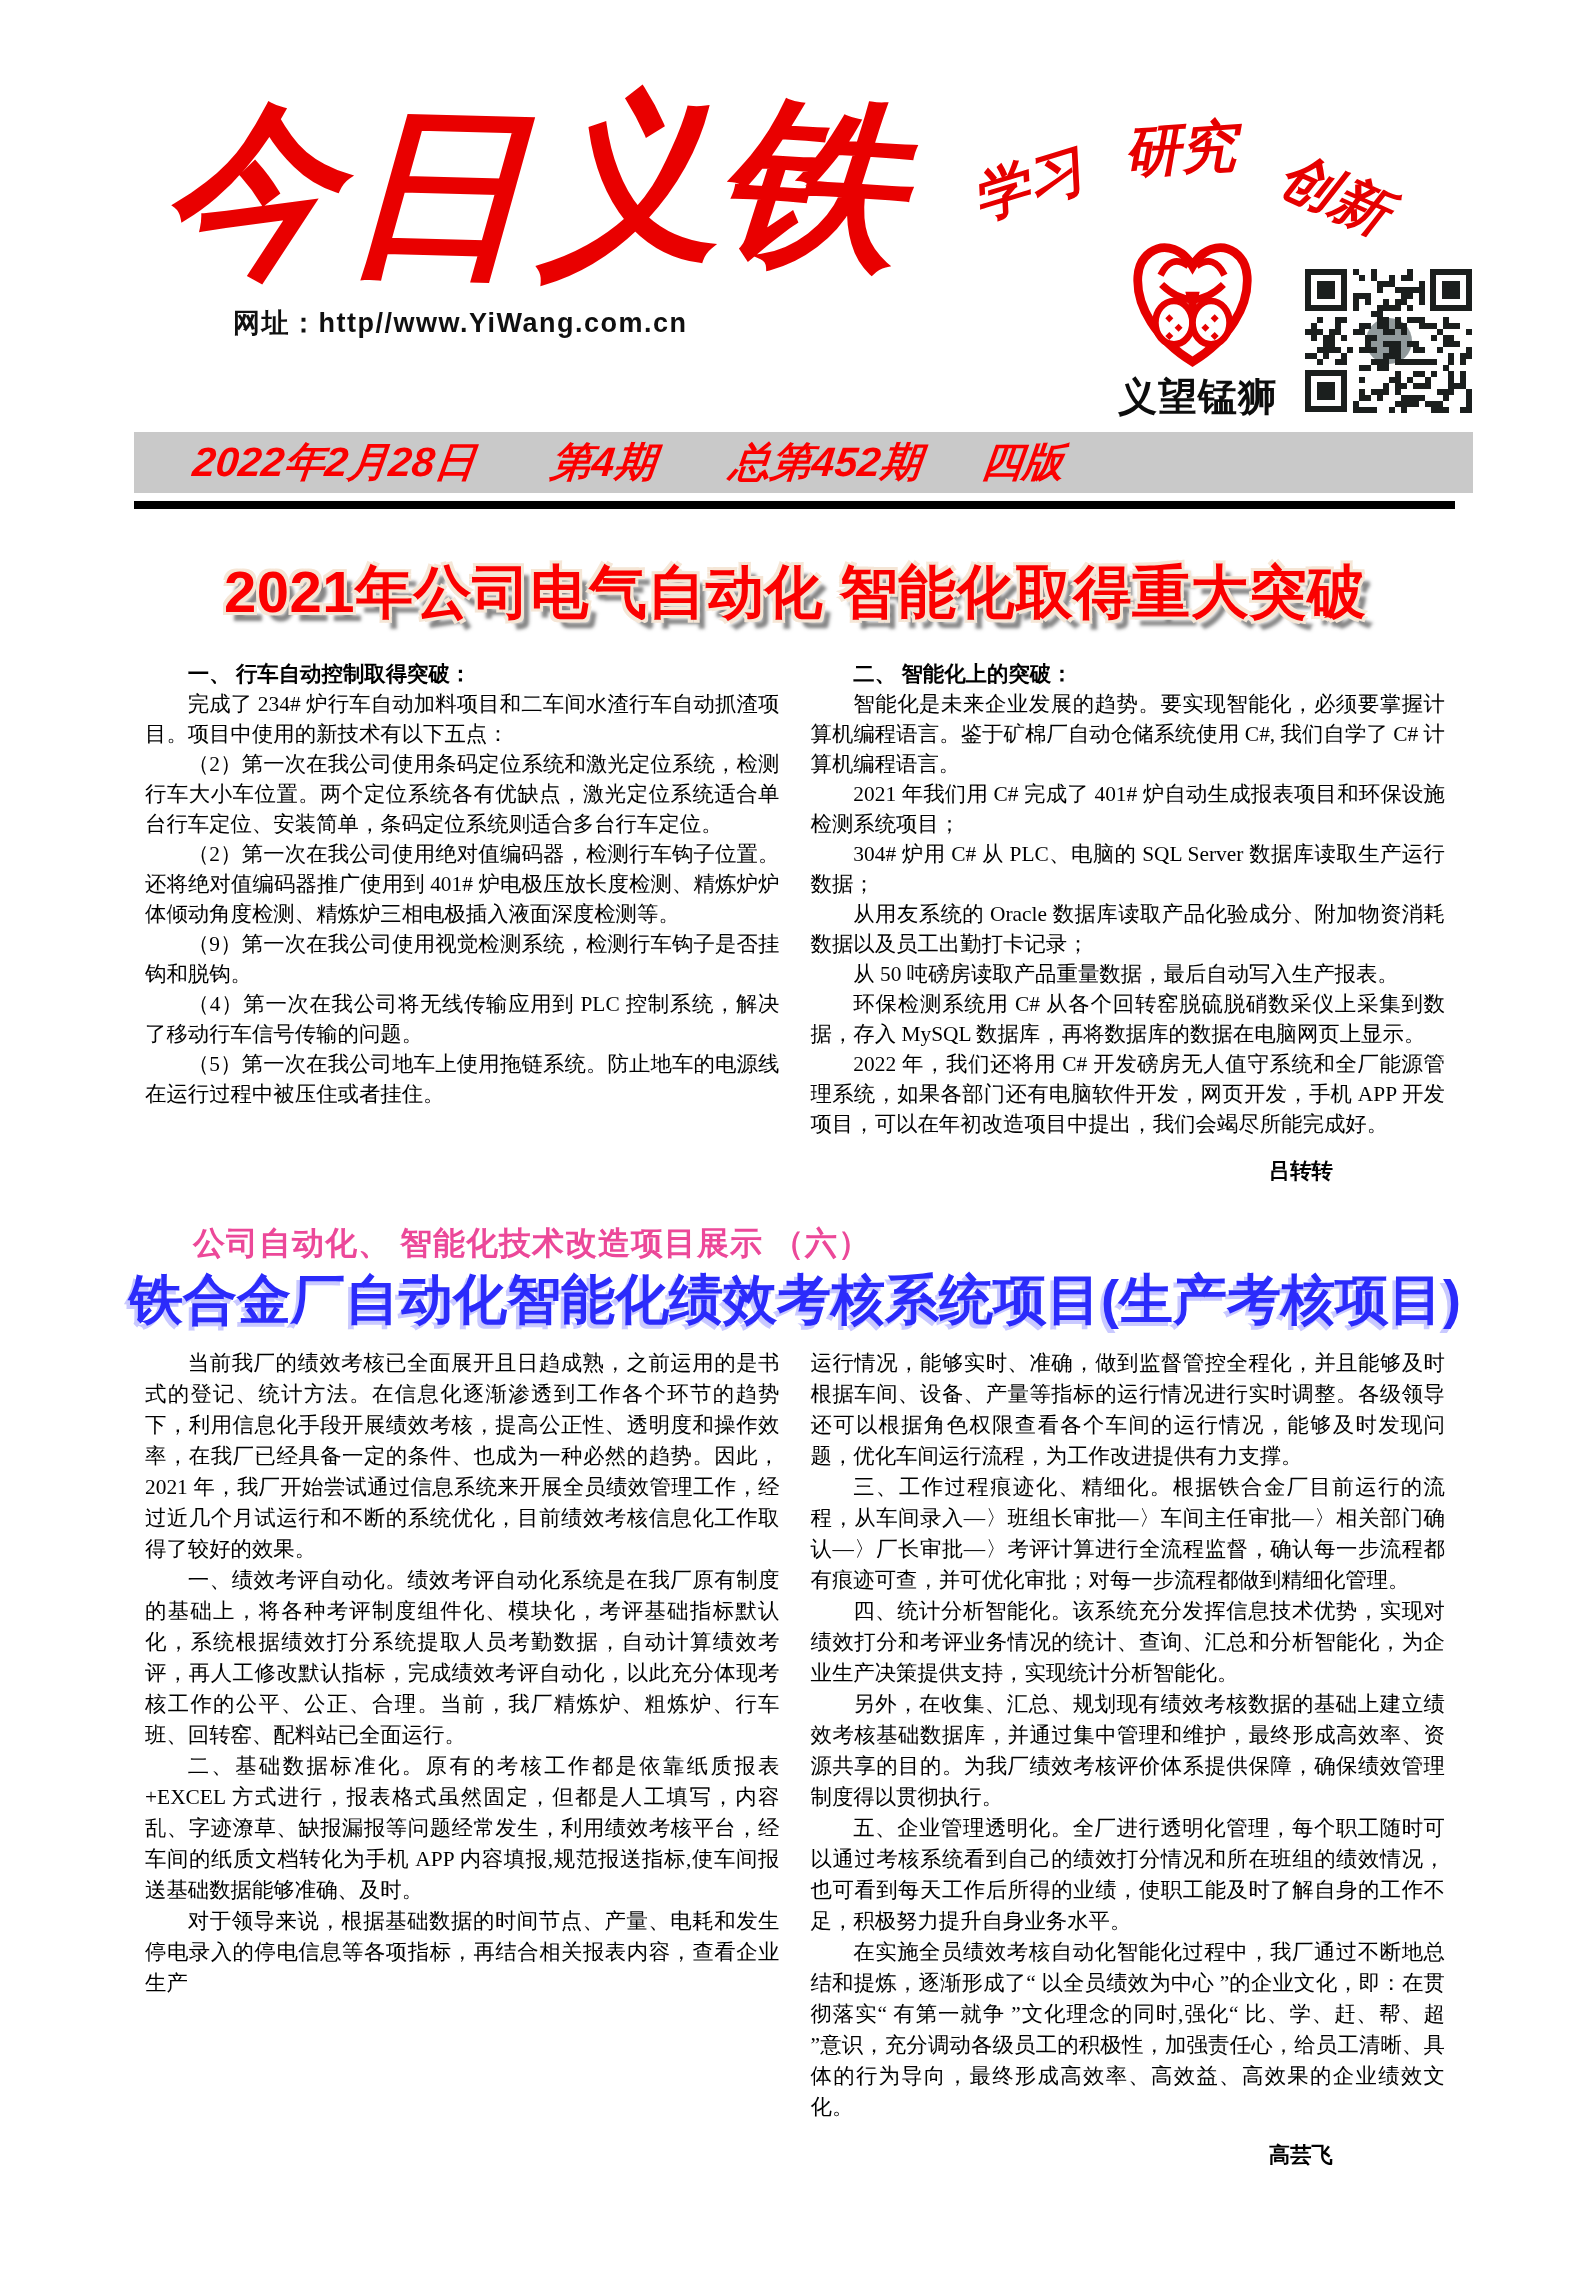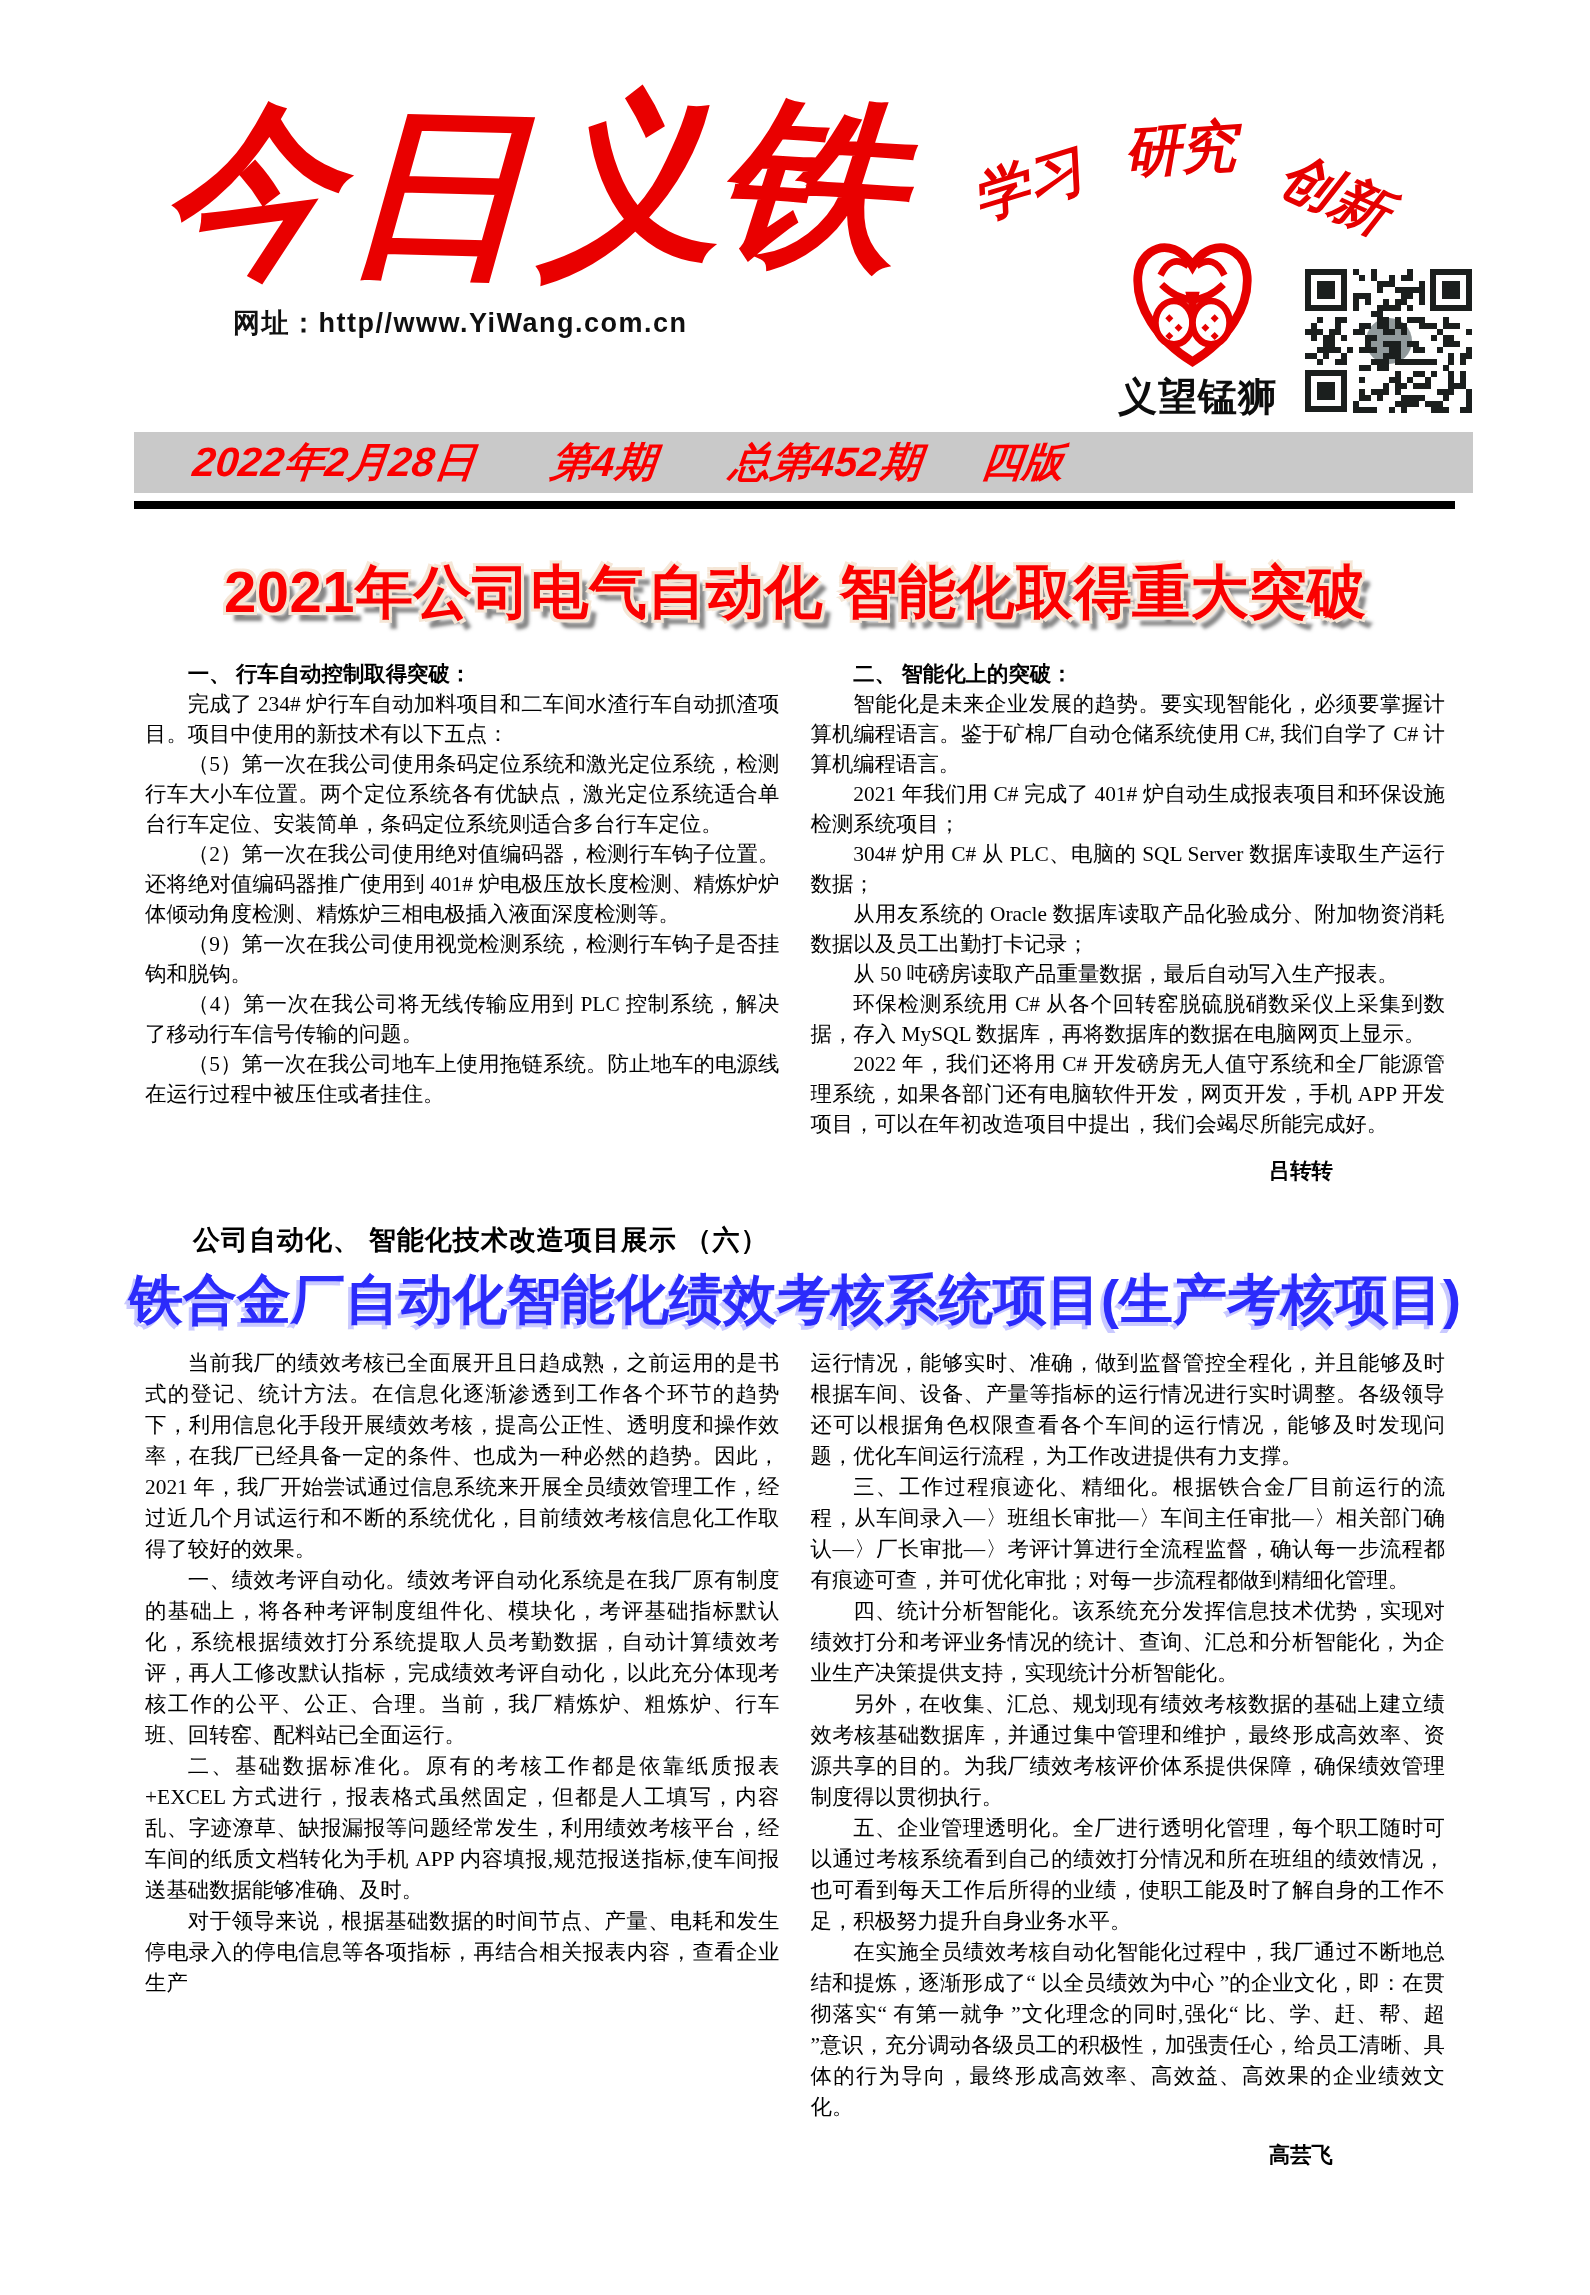--- a/index.html
+++ b/index.html
@@ -55,21 +55,21 @@
   .rule{position:absolute;left:134px;top:501px;width:1321px;height:8px;background:#000;}
   
   .headline1{
     position:absolute;left:75px;top:554px;width:1440px;text-align:center;
     font-size:58px;font-weight:900;color:#fb0000;letter-spacing:0.5px;
     font-family:"Liberation Sans",sans-serif;white-space:nowrap;
     text-shadow:-3px -3px 0 #f5e6d6,3px -3px 0 #f5e6d6,-3px 3px 0 #f5e6d6,3px 3px 0 #f5e6d6,
       8px 9px 3.5px rgba(110,110,110,.85);
   }
   .section-label{
-    position:absolute;left:193px;top:1222px;font-size:27px;font-weight:bold;color:#000000;
+    position:absolute;left:193px;top:1222px;font-size:32px;font-weight:bold;color:#ec4899;
     font-family:"Liberation Serif",serif;white-space:nowrap;letter-spacing:1px;
   }
   .headline2{
     position:absolute;left:55px;top:1264px;width:1480px;text-align:center;
     font-size:54px;font-weight:900;color:#2b2bfb;
     font-family:"Liberation Sans",sans-serif;white-space:nowrap;
     text-shadow:-3.5px 3.5px 0 #c9c9ff;
   }
   
   .article{position:absolute;display:flex;gap:31px;}
@@ -326,21 +326,21 @@
 </div>
 <div class="rule"></div>
 
 <div class="headline1">2021年公司电气自动化 智能化取得重大突破</div>
 
 <div class="article" id="article-1">
   <div class="col">
     <p class="col-heading">一、 行车自动控制取得突破：</p>
     <div>
         <p>完成了 234# 炉行车自动加料项目和二车间水渣行车自动抓渣项目。项目中使用的新技术有以下五点：</p>
-        <p>（5）第一次在我公司使用条码定位系统和激光定位系统，检测行车大小车位置。两个定位系统各有优缺点，激光定位系统适合单台行车定位、安装简单，条码定位系统则适合多台行车定位。</p>
+        <p>（2）第一次在我公司使用条码定位系统和激光定位系统，检测行车大小车位置。两个定位系统各有优缺点，激光定位系统适合单台行车定位、安装简单，条码定位系统则适合多台行车定位。</p>
         <p>（2）第一次在我公司使用绝对值编码器，检测行车钩子位置。还将绝对值编码器推广使用到 401# 炉电极压放长度检测、精炼炉炉体倾动角度检测、精炼炉三相电极插入液面深度检测等。</p>
         <p>（9）第一次在我公司使用视觉检测系统，检测行车钩子是否挂钩和脱钩。</p>
         <p>（4）第一次在我公司将无线传输应用到 PLC 控制系统，解决了移动行车信号传输的问题。</p>
         <p>（5）第一次在我公司地车上使用拖链系统。防止地车的电源线在运行过程中被压住或者挂住。</p>
       </div>
   </div>
   <div class="col">
     <p class="col-heading">二、 智能化上的突破：</p>
     <div>
         <p>智能化是未来企业发展的趋势。要实现智能化，必须要掌握计算机编程语言。鉴于矿棉厂自动仓储系统使用 C#, 我们自学了 C# 计算机编程语言。</p>

